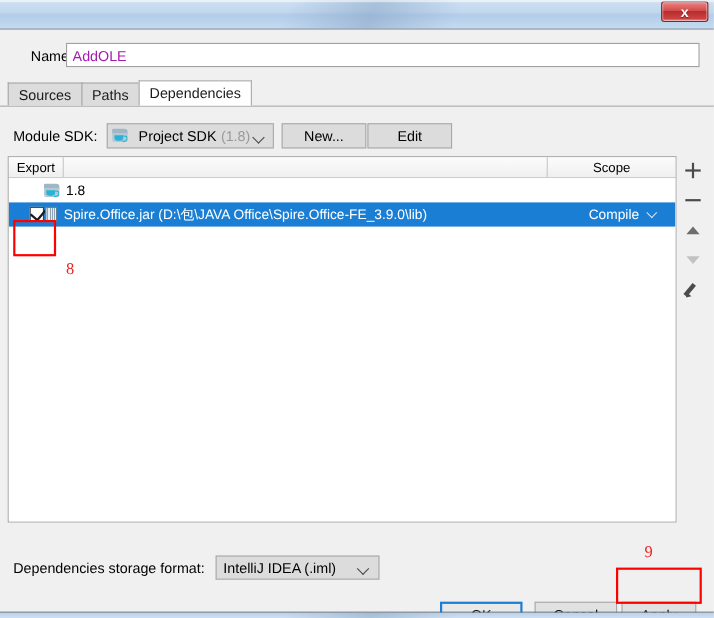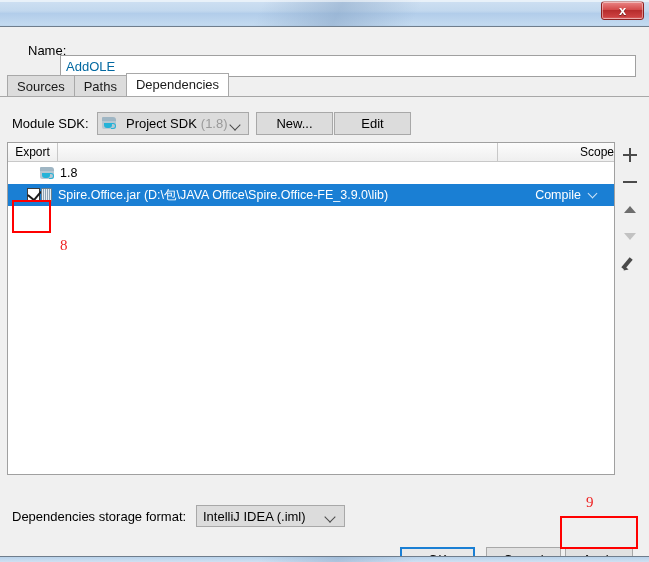--- a/index.html
+++ b/index.html
@@ -99,29 +99,29 @@
     width: 649px;
     height: 24px;
   }
   #name-label {
     position: absolute;
     left: 28px; top: 4px;
     font-size: 13px;
   }
   #name-input {
     position: absolute;
-    left: 60px; top: 16px;
+    left: 60px; top: 0px;
     width: 576px;
     height: 22px;
     box-sizing: border-box;
     border: 1px solid #a0a0a0;
     background: #ffffff;
     font-family: "Liberation Sans", sans-serif;
     font-size: 13px;
-    color: #0369a1;
+    color: #a21caf;
     padding: 0 5px;
     outline: none;
   }
 
   
   #tabs {
     position: absolute;
     left: 7px; top: 47px;
     height: 22px;
     display: flex;
@@ -271,21 +271,21 @@
     height: 18px;
     border-right: 1px solid #c8c8c8;
     box-sizing: border-box;
   }
   #th-scope {
     position: absolute;
     left: 490px; top: 0;
     right: 0;
     height: 18px;
     line-height: 18px;
-    text-align: right;
+    text-align: center;
     font-size: 12px;
     box-sizing: border-box;
     cursor: pointer;
   }
 
   #table-body {
     position: relative;
     height: 312px;
     background: #ffffff;
     overflow: hidden;

